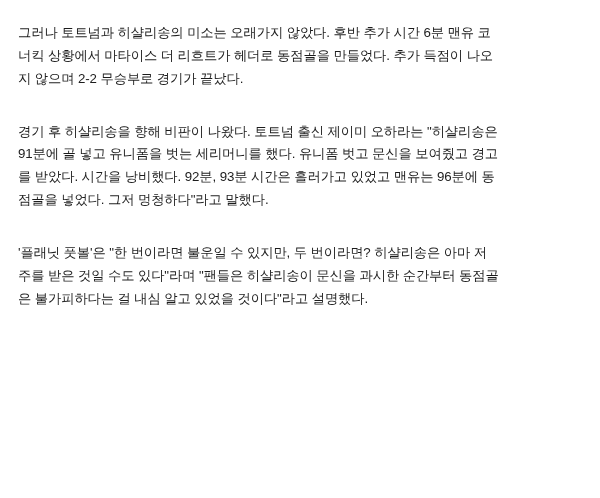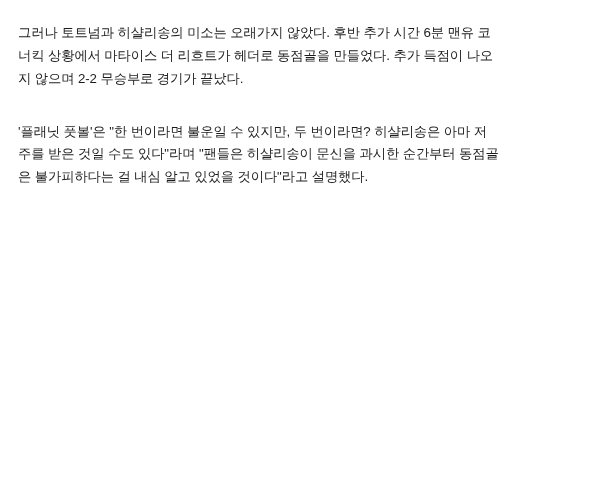--- a/index.html
+++ b/index.html
@@ -29,14 +29,15 @@
   }
   .para:last-child {
     margin-bottom: 0;
   }
 </style>
 </head>
 <body>
 
 <div id="article">
   <p class="para">그러나 토트넘과 히샬리송의 미소는 오래가지 않았다. 후반 추가 시간 6분 맨유 코너킥 상황에서 마타이스 더 리흐트가 헤더로 동점골을 만들었다. 추가 득점이 나오지 않으며 2-2 무승부로 경기가 끝났다.</p>
+  <p class="para">경기 후 히샬리송을 향해 비판이 나왔다. 토트넘 출신 제이미 오하라는 "히샬리송은 91분에 골 넣고 유니폼을 벗는 세리머니를 했다. 유니폼 벗고 문신을 보여줬고 경고를 받았다. 시간을 낭비했다. 92분, 93분 시간은 흘러가고 있었고 맨유는 96분에 동점골을 넣었다. 그저 멍청하다"라고 말했다.</p>
   <p class="para">'플래닛 풋볼'은 "한 번이라면 불운일 수 있지만, 두 번이라면? 히샬리송은 아마 저주를 받은 것일 수도 있다"라며 "팬들은 히샬리송이 문신을 과시한 순간부터 동점골은 불가피하다는 걸 내심 알고 있었을 것이다"라고 설명했다.</p>
 </div>
 
 </body></html>

